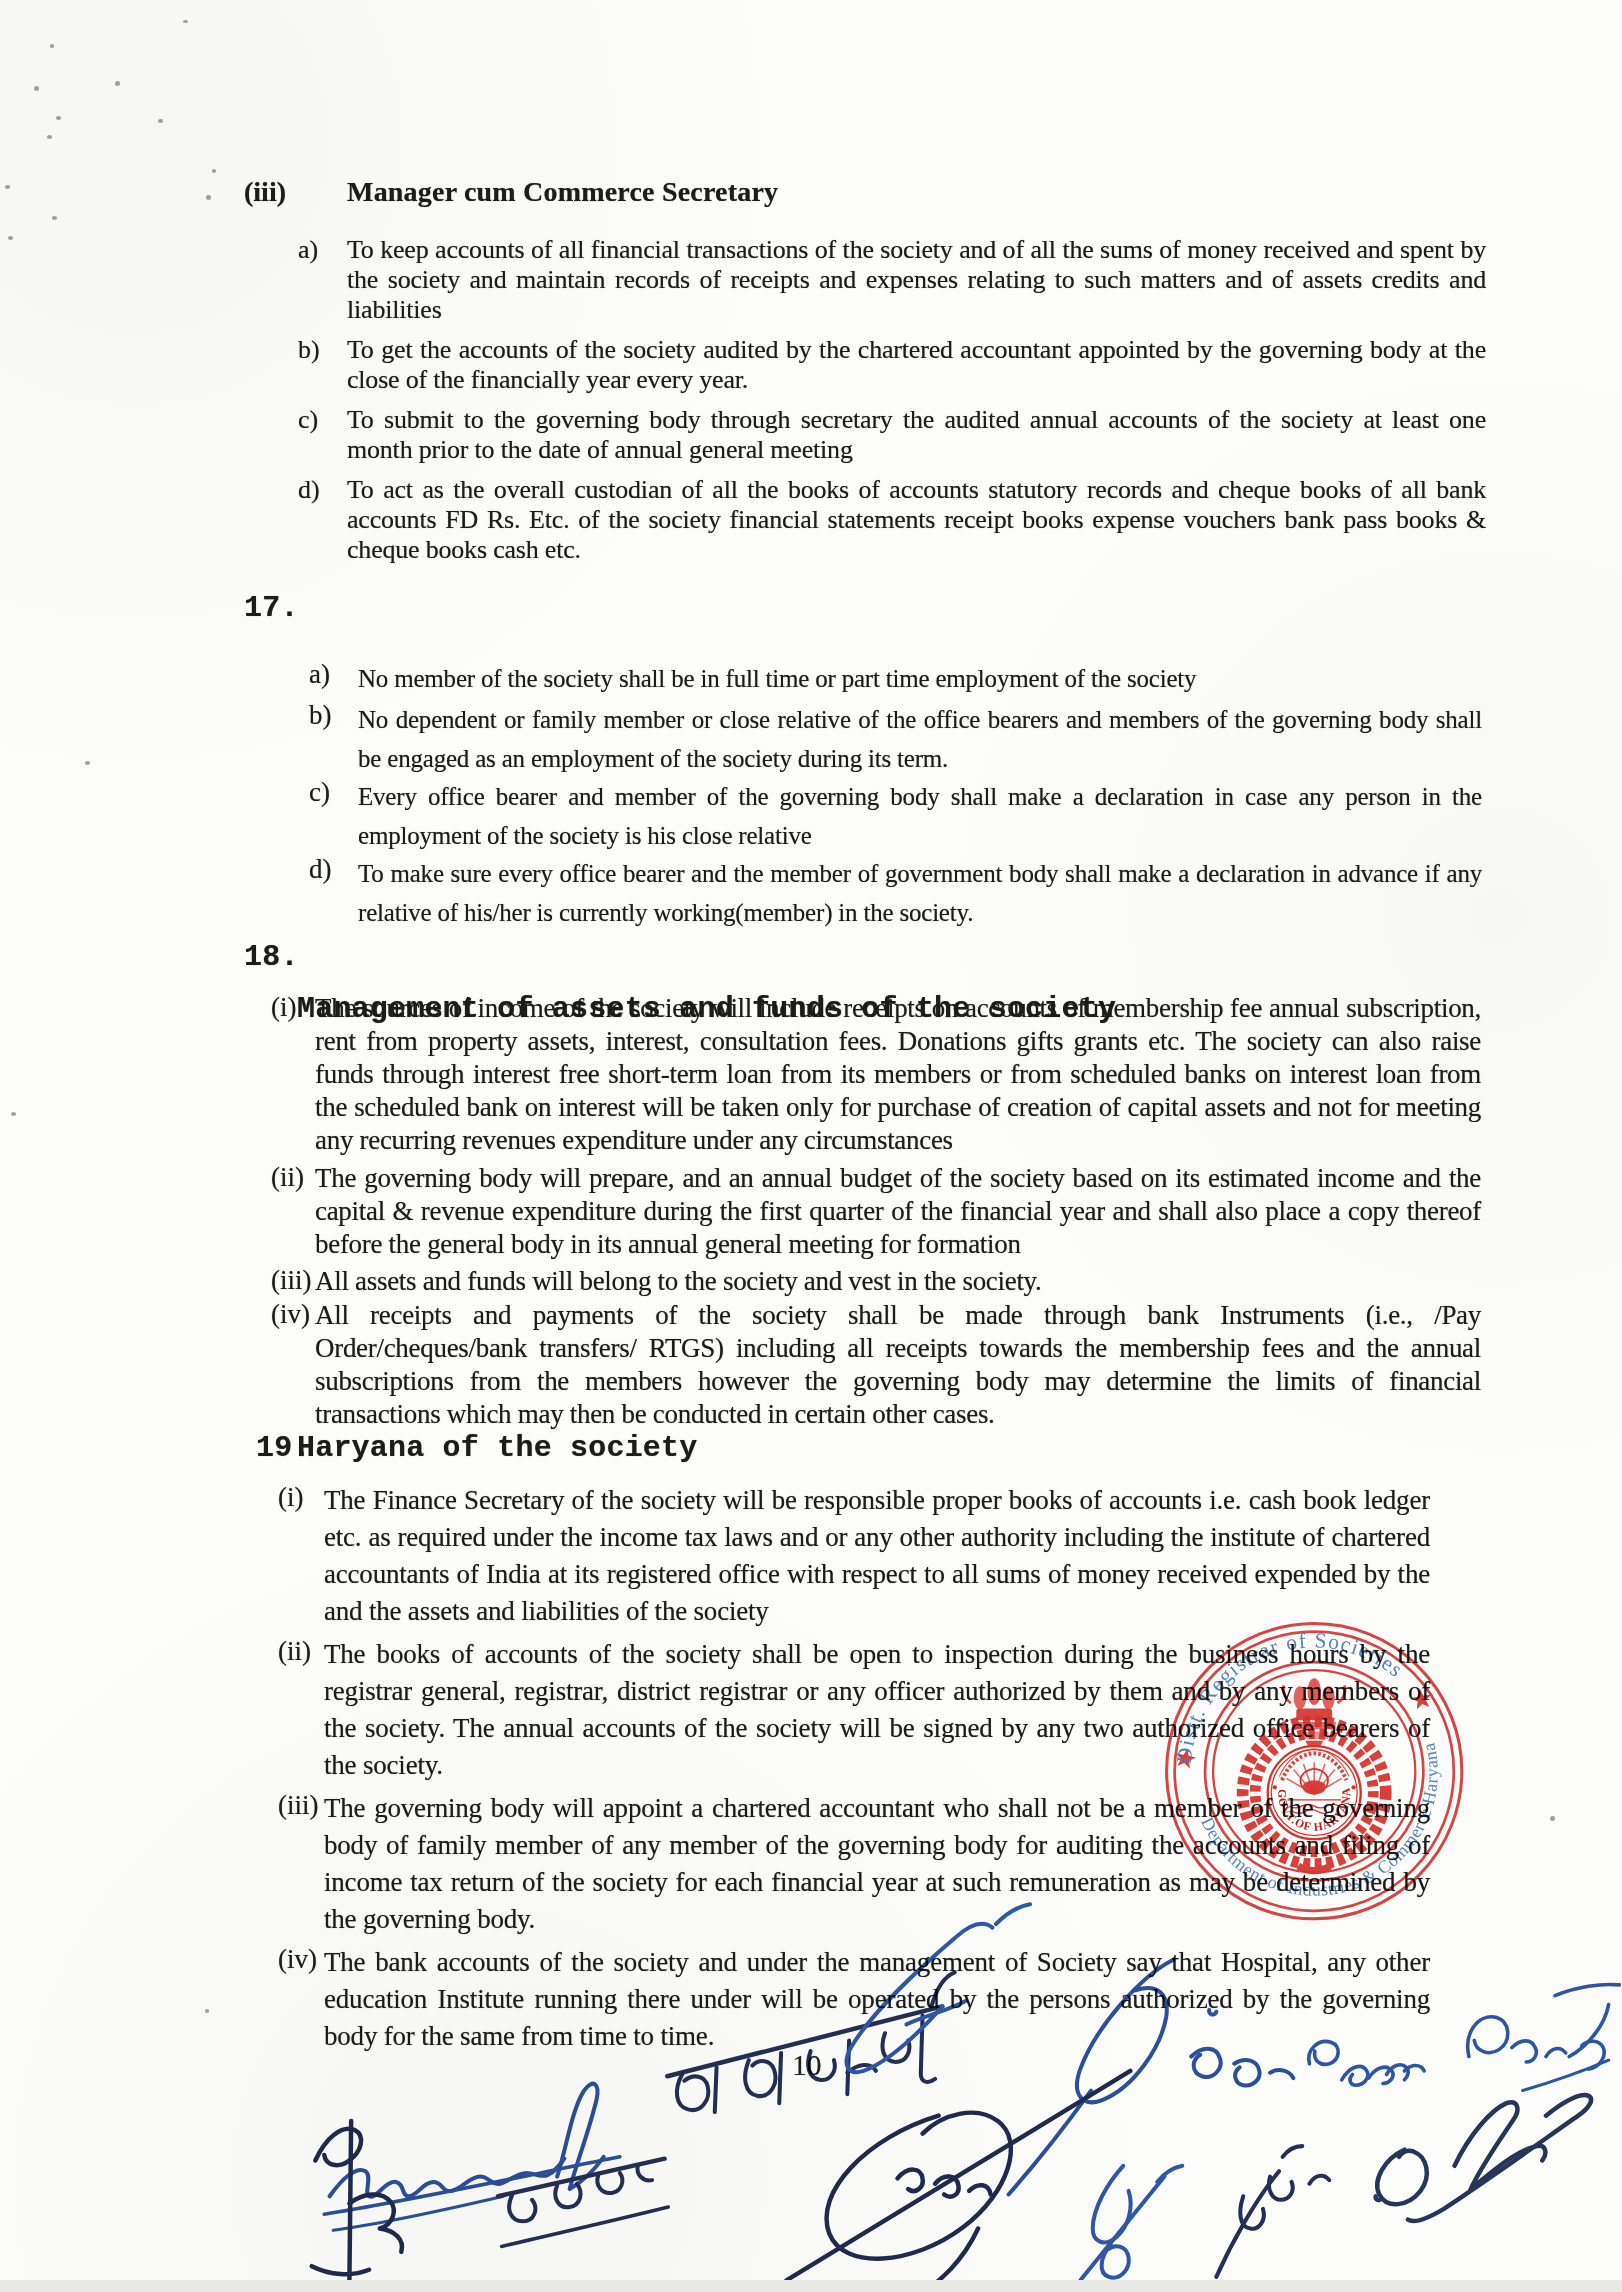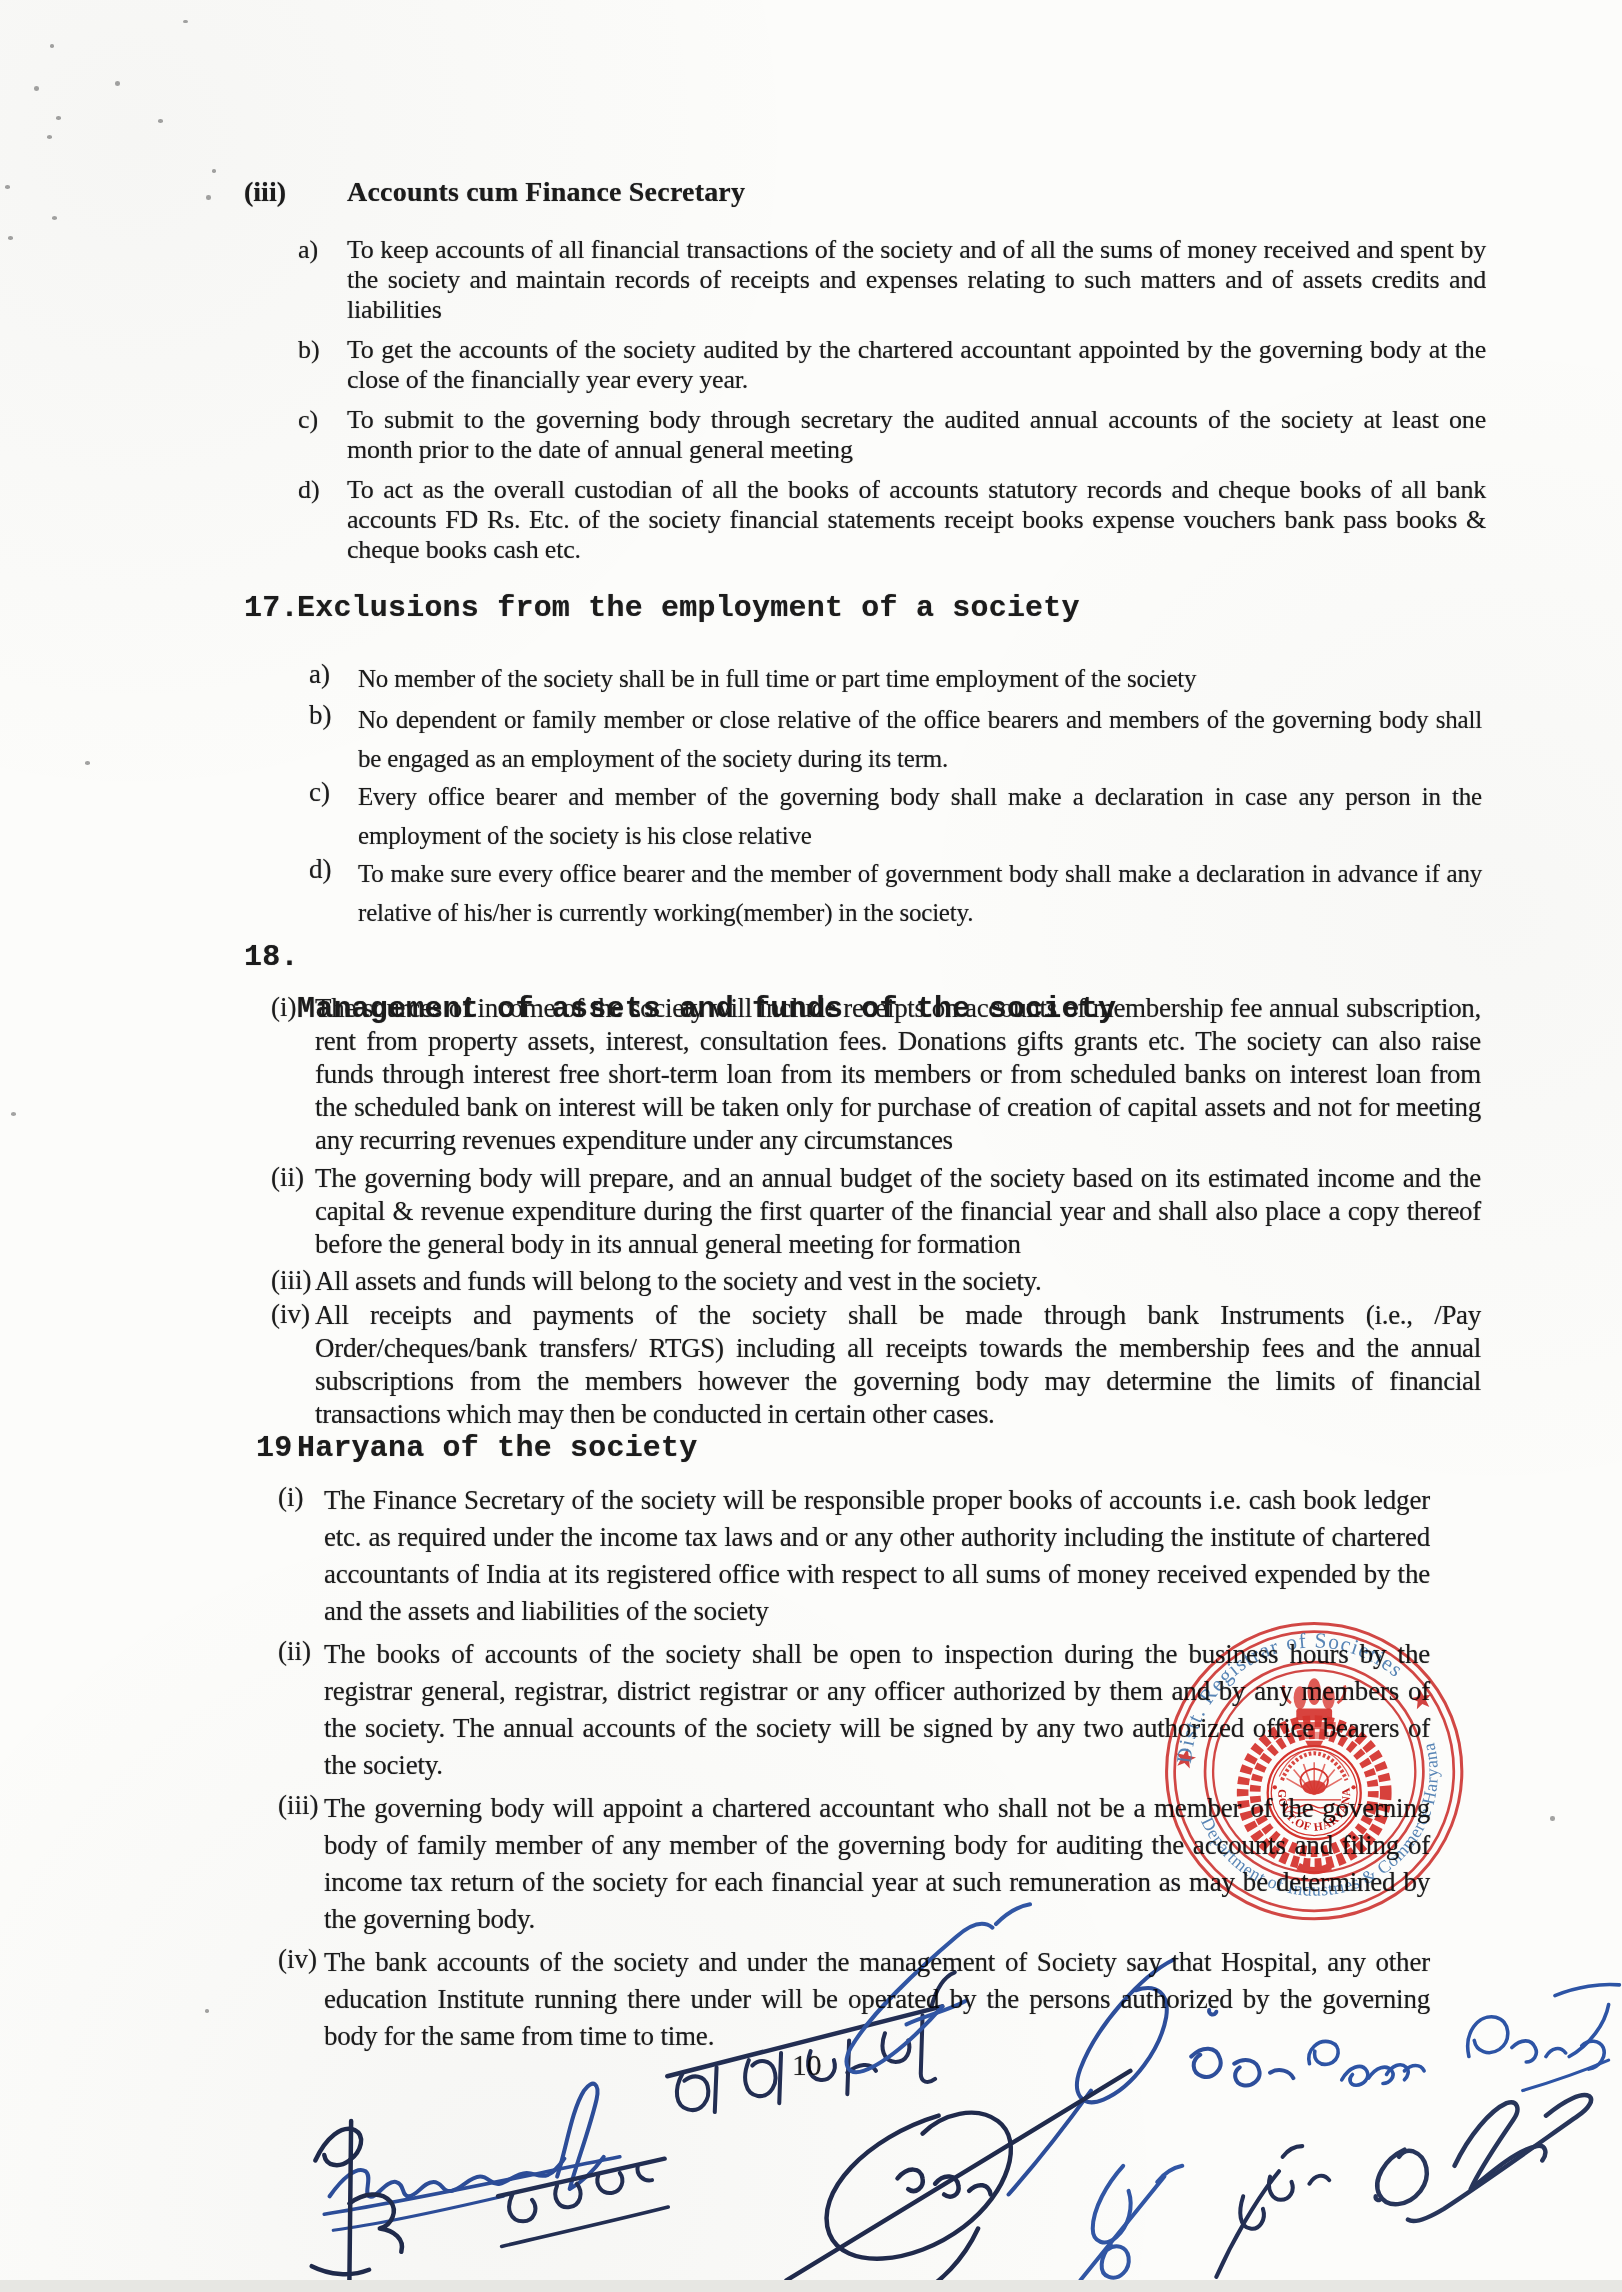--- a/index.html
+++ b/index.html
@@ -53,41 +53,40 @@
   <div class="speck" style="left:212px;top:169px;width:3.6px;height:3.6px;"></div>
   <div class="speck" style="left:206px;top:195px;width:4.5px;height:4.5px;"></div>
   <div class="speck" style="left:52px;top:216px;width:5.4px;height:3.6px;"></div>
   <div class="speck" style="left:8px;top:236px;width:4.5px;height:3.6px;"></div>
   <div class="speck" style="left:85px;top:761px;width:4.5px;height:3.6px;"></div>
   <div class="speck" style="left:10.7px;top:1112px;width:5.4px;height:3.6px;"></div>
   <div class="speck" style="left:205px;top:2009px;width:3.6px;height:3.6px;"></div>
   <div class="speck" style="left:1550px;top:1816px;width:4.5px;height:4.5px;"></div>
 
   <div class="abs txt subhead-marker" style="left:244px;top:176px;">(iii)</div>
-  <div class="abs txt subhead-title" style="left:347px;top:176px;">Accounts cum Finance Secretary</div>
+  <div class="abs txt subhead-title" style="left:347px;top:176px;">Manager cum Commerce Secretary</div>
 
   <div class="item s1 txt" style="left:298px;top:235px;">
     <span class="marker">a)</span>
     <span class="body">To keep accounts of all financial transactions of the society and of all the sums of money received and spent by the society and maintain records of receipts and expenses relating to such matters and of assets credits and liabilities</span>
   </div>
   <div class="item s1 txt" style="left:298px;top:335px;">
     <span class="marker">b)</span>
     <span class="body">To get the accounts of the society audited by the chartered accountant appointed by the governing body at the close of the financially year every year.</span>
   </div>
   <div class="item s1 txt" style="left:298px;top:405px;">
     <span class="marker">c)</span>
     <span class="body">To submit to the governing body through secretary the audited annual accounts of the society at least one month prior to the date of annual general meeting</span>
   </div>
   <div class="item s1 txt" style="left:298px;top:475px;">
     <span class="marker">d)</span>
     <span class="body">To act as the overall custodian of all the books of accounts statutory records and cheque books of all bank accounts FD Rs. Etc. of the society financial statements receipt books expense vouchers bank pass books &amp; cheque books cash etc.</span>
   </div>
 
   <div class="abs txt sec-heading" style="left:244px;top:591px;">17.</div>
-  <div class="abs txt sec-heading" style="left:297px;top:591px;">Exclusions from the employment of a society</div>
 
   <div class="item s17 txt" style="left:309px;top:659px;">
     <span class="marker">a)</span>
     <span class="body">No member of the society shall be in full time or part time employment of the society</span>
   </div>
   <div class="item s17 txt" style="left:309px;top:700px;">
     <span class="marker">b)</span>
     <span class="body">No dependent or family member or close relative of the office bearers and members of the governing body shall be engaged as an employment of the society during its term.</span>
   </div>
   <div class="item s17 txt" style="left:309px;top:777px;">

